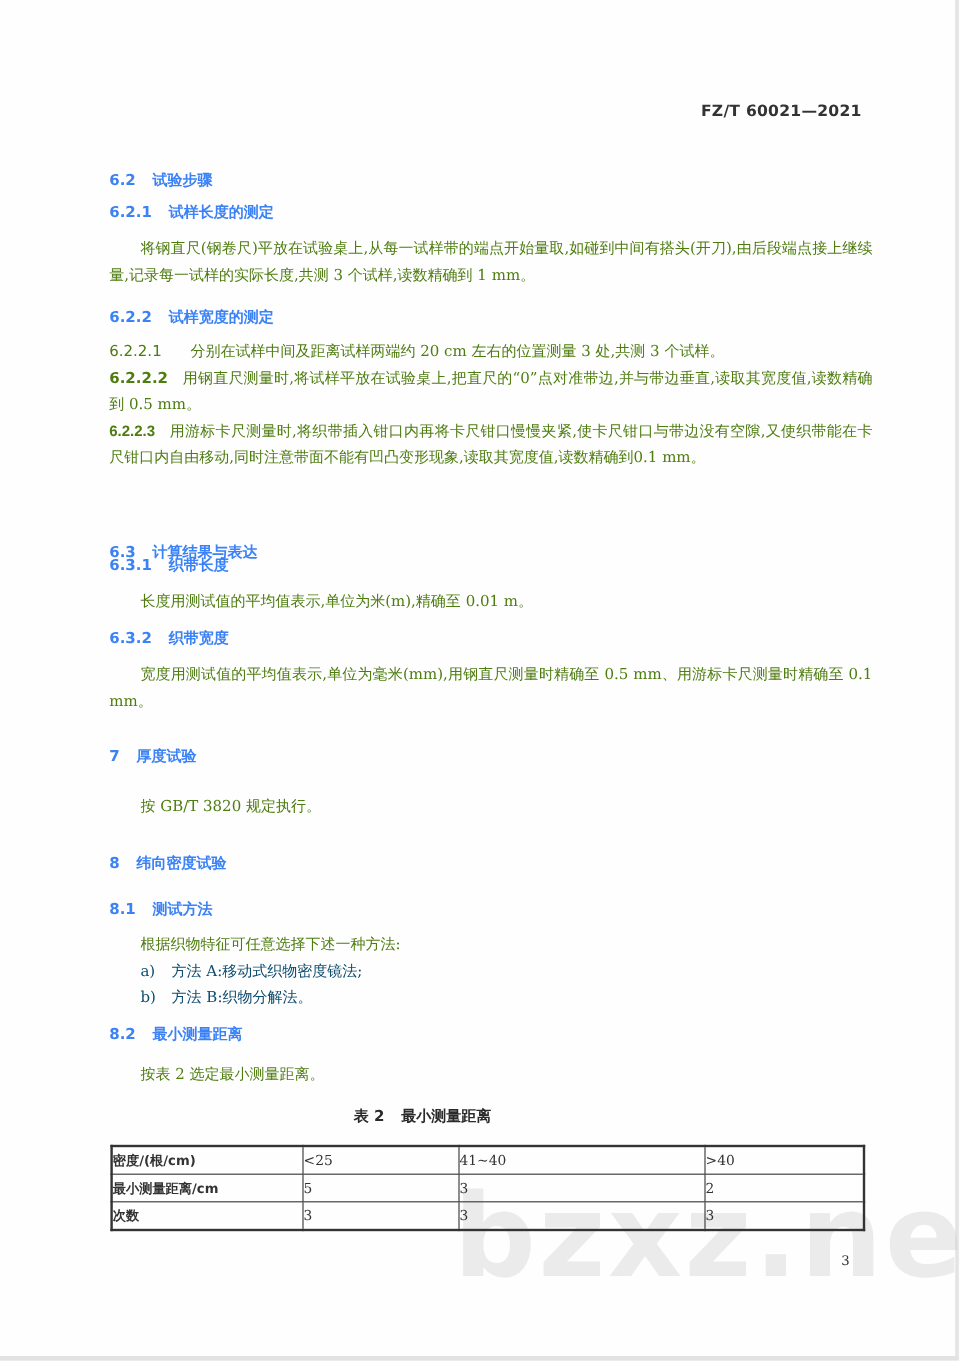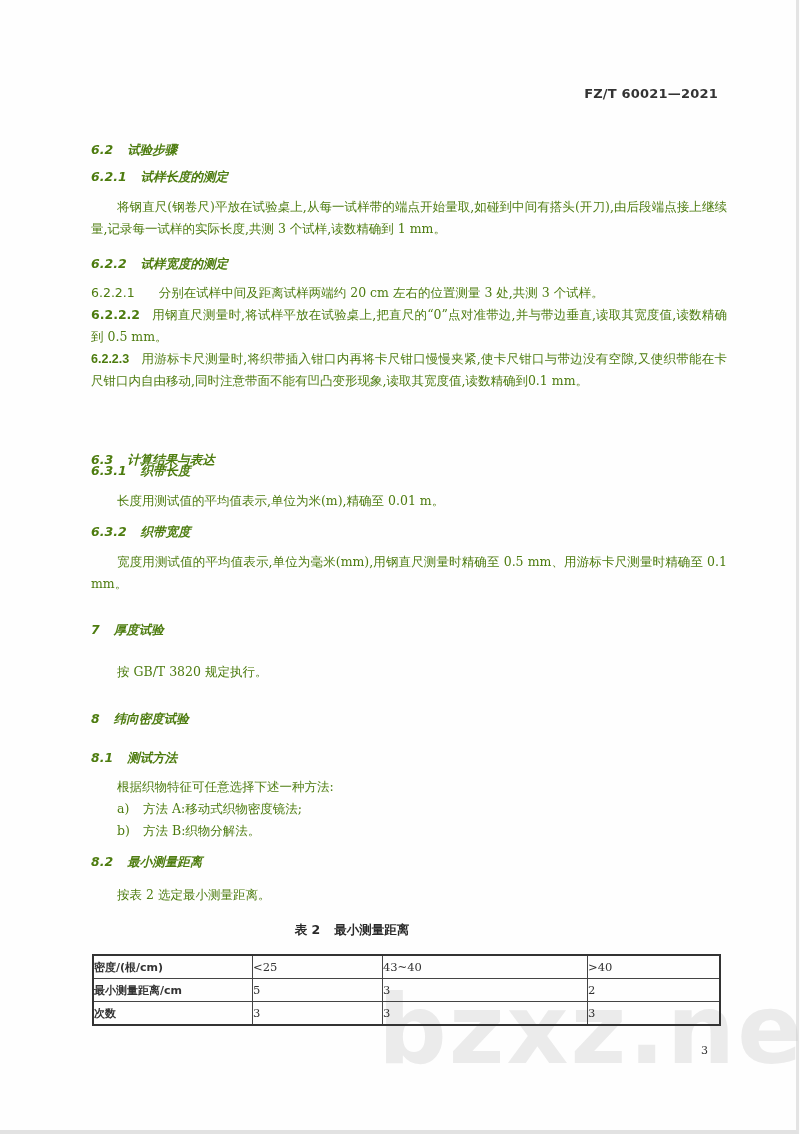--- a/index.html
+++ b/index.html
@@ -2,25 +2,25 @@
 <html><head>
 <meta charset="utf-8">
 <style>
   html, body { margin:0; padding:0; }
   body {
     width:800px; height:1134px; background:#fdfdfd; position:relative; overflow:hidden;
     font-family:"DejaVu Serif","Liberation Serif",serif; color:#222;
   }
   .page { position:absolute; left:0; top:0; width:796px; height:1130px; background:#fefefe; border-right:3px solid #e4e4e4; border-bottom:4px solid #e2e2e2; }
   .header-code { position:absolute; right:78px; top:86px; font-family:"DejaVu Sans","Liberation Sans",sans-serif; font-weight:bold; font-size:13px; color:#333; letter-spacing:0.2px; }
-  .h { position:absolute; left:91px; font-family:"DejaVu Sans","Liberation Sans",sans-serif; font-weight:bold; font-size:12.5px; color:#4d7c0f; white-space:nowrap;font-style:italic; }
+  .h { position:absolute; left:91px; font-family:"DejaVu Sans","Liberation Sans",sans-serif; font-weight:bold; font-size:12.5px; color:#3b82f6; white-space:nowrap; }
   .h .num { display:inline-block; margin-right:14px; }
   .p { position:absolute; left:91px; width:636px; font-size:12.5px; line-height:22px; color:#4d7c0f; text-align:justify; }
   .indent { text-indent:26px; }
-  .list { position:absolute; left:117px; font-size:12.5px; line-height:22px; color:#4d7c0f; }
+  .list { position:absolute; left:117px; font-size:12.5px; line-height:22px; color:#0c4a6e; }
   .list .mk { display:inline-block; width:26px; }
   .caption { position:absolute; left:0; width:704px; top:922px; text-align:center; font-family:"DejaVu Sans","Liberation Sans",sans-serif; font-weight:bold; font-size:12.5px; color:#2a2a2a; }
   .caption .n { margin-right:14px; }
   table.t { position:absolute; left:92px; top:954px; width:629px; border-collapse:collapse; font-size:11.5px; color:#333; border:2px solid #333; }
   table.t td { border:1px solid #444; height:22px; text-align:left; padding:0; }
   table.t td.c0 { width:158px; font-family:"DejaVu Sans","Liberation Sans",sans-serif; font-weight:bold; font-size:11px; }
   .wm { position:absolute; left:378px; top:982px; font-family:"DejaVu Sans","Liberation Sans",sans-serif; font-weight:bold; font-size:96px; color:rgba(200,200,200,0.35); letter-spacing:2px; line-height:1; }
   .pagenum { position:absolute; left:701px; top:1044px; font-size:11px; color:#333; }
 </style>
 </head>
@@ -94,21 +94,21 @@
     <span class="n">表 2</span><span>最小测量距离</span>
   </div>
 
   <div class="wm">bzxz.net</div>
 
   <table class="t">
     <tbody>
         <tr>
       <td class="c0">密度/(根/cm)</td>
       <td>&lt;25</td>
-      <td>43~40</td>
+      <td>41~40</td>
       <td>&gt;40</td>
     </tr>
     <tr>
       <td class="c0">最小测量距离/cm</td>
       <td>5</td>
       <td>3</td>
       <td>2</td>
     </tr>
     <tr>
       <td class="c0">次数</td>

